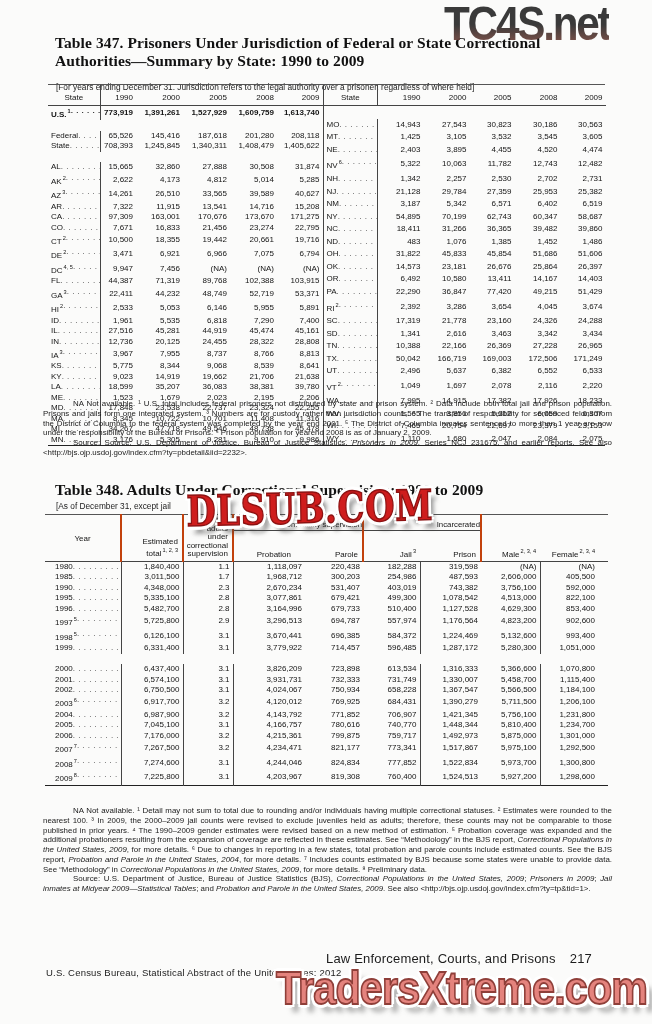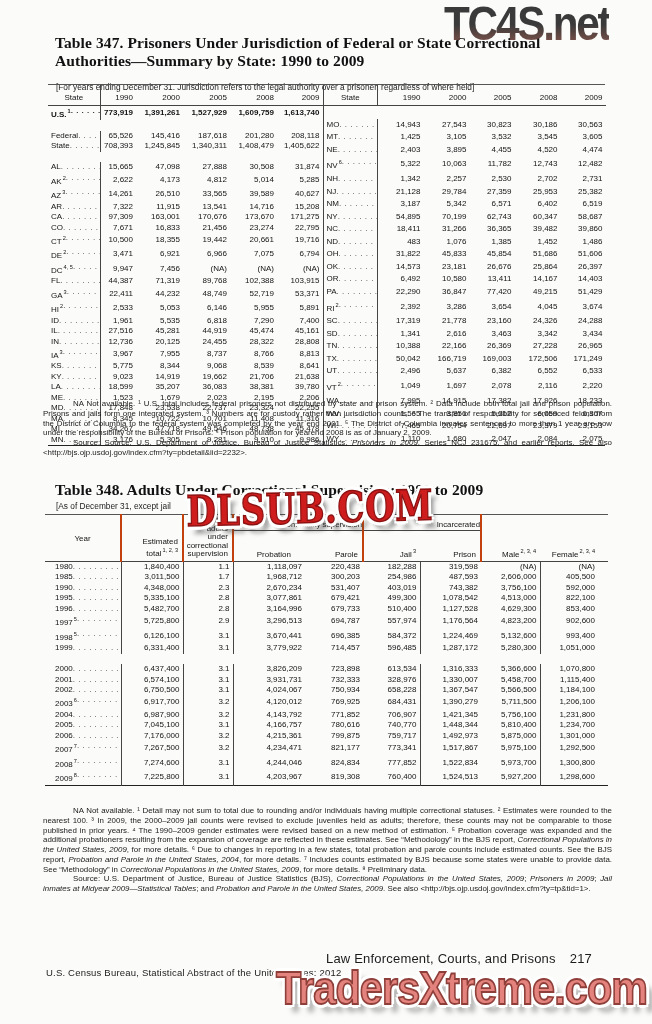--- a/index.html
+++ b/index.html
@@ -156,21 +156,21 @@
             <td colspan="6"></td>
           </tr>
           <tr>
             <td class="lbl">
               <span class="row-head">
                 <span class="nm">AL</span>
                 <span class="dots"></span>
               </span>
             </td>
             <td class="num">15,665</td>
-            <td class="num">47,098</td>
+            <td class="num">32,860</td>
             <td class="num">27,888</td>
             <td class="num">30,508</td>
             <td class="num">31,874</td>
           </tr>
           <tr>
             <td class="lbl">
               <span class="row-head">
                 <span class="nm">AK<sup>2</sup></span>
                 <span class="dots"></span>
               </span>
@@ -1018,21 +1018,21 @@
           <td class="lbl">
             <span class="row-head">
               <span class="nm">2001</span>
               <span class="dots"></span>
             </span>
           </td>
           <td class="num">6,574,100</td>
           <td class="num">3.1</td>
           <td class="num">3,931,731</td>
           <td class="num">732,333</td>
-          <td class="num">328,976</td>
+          <td class="num">731,749</td>
           <td class="num">1,330,007</td>
           <td class="num">5,458,700</td>
           <td class="num">1,115,400</td>
         </tr>
         <tr>
           <td class="lbl">
             <span class="row-head">
               <span class="nm">2002</span>
               <span class="dots"></span>
             </span>

